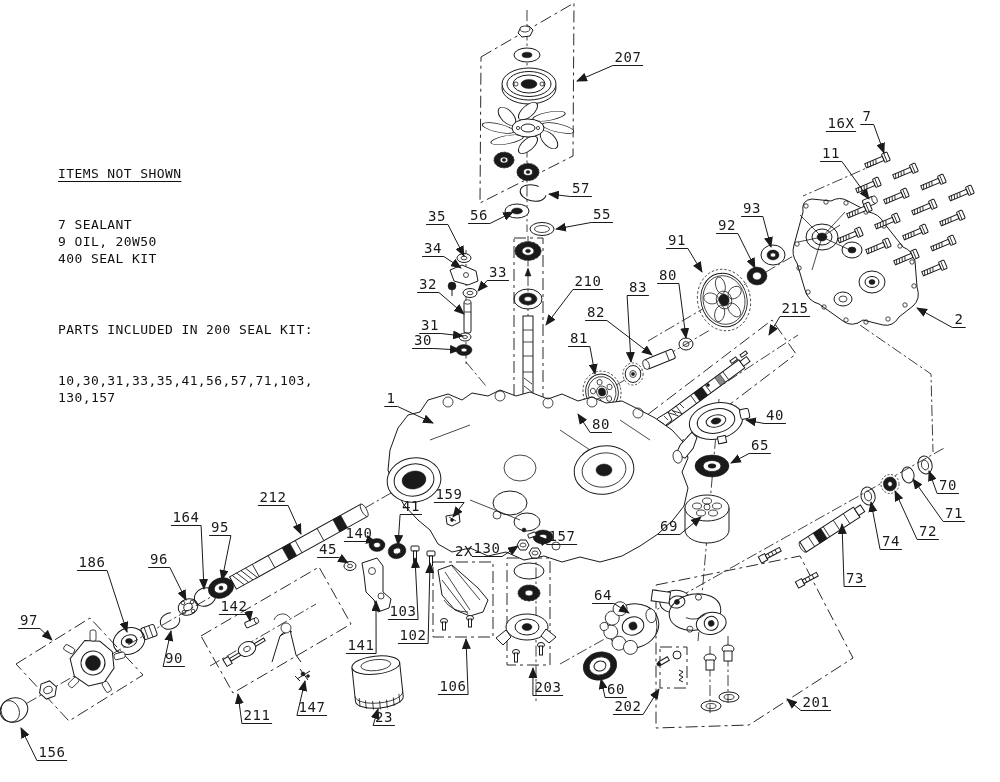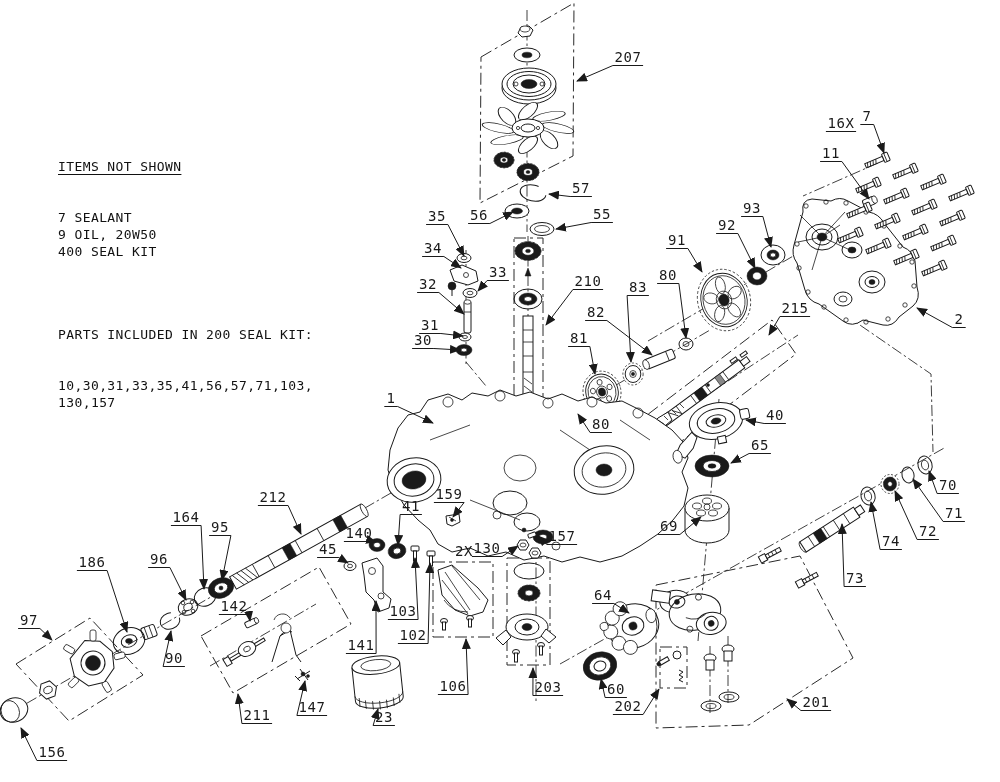--- a/index.html
+++ b/index.html
@@ -1,22 +1,22 @@
 <!DOCTYPE html>
 <html><head>
 <meta charset="utf-8">
 <style>
   html,body{margin:0;padding:0;background:#fff;}
   .stage{position:relative;width:1000px;height:782px;background:#ffffff;overflow:hidden;
          font-family:"DejaVu Sans Mono", monospace;}
   .stage svg{position:absolute;left:0;top:0;}
-  .notes{position:absolute;left:58px;top:124px;font-size:13px;line-height:17px;
+  .notes{position:absolute;left:58px;top:131px;font-size:13px;line-height:17px;
          letter-spacing:0.4px;color:#111;white-space:pre;}
   .notes .heading{text-decoration:underline;text-underline-offset:3px;}
-  .notes .kit{margin-top:32px;}
+  .notes .kit{margin-top:20px;}
   .lbl{font:14px "DejaVu Sans Mono", monospace;fill:#1a1a1a;letter-spacing:0.5px;}
   .ld{stroke:#1a1a1a;stroke-width:1;fill:none;}
   .p{fill:#ffffff;stroke:#1a1a1a;stroke-width:1;}
   .pn{fill:none;stroke:#1a1a1a;stroke-width:1;}
   .pt{fill:none;stroke:#1a1a1a;stroke-width:0.8;}
   .pd{fill:#1a1a1a;stroke:#1a1a1a;stroke-width:0.5;}
   .pw{fill:#ffffff;stroke:#1a1a1a;stroke-width:0.8;}
   .ax{fill:none;stroke:#2a2a2a;stroke-width:0.9;stroke-dasharray:11 3 2.5 3;}
   .bx{fill:none;stroke:#2a2a2a;stroke-width:1;stroke-dasharray:12 4 3 4;}
 </style>

